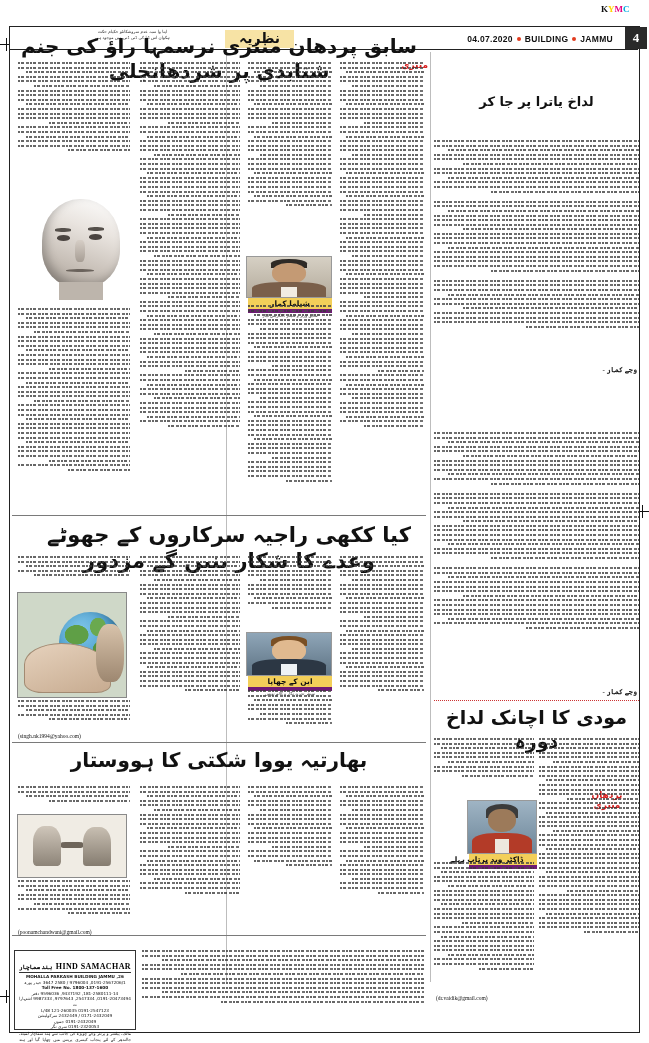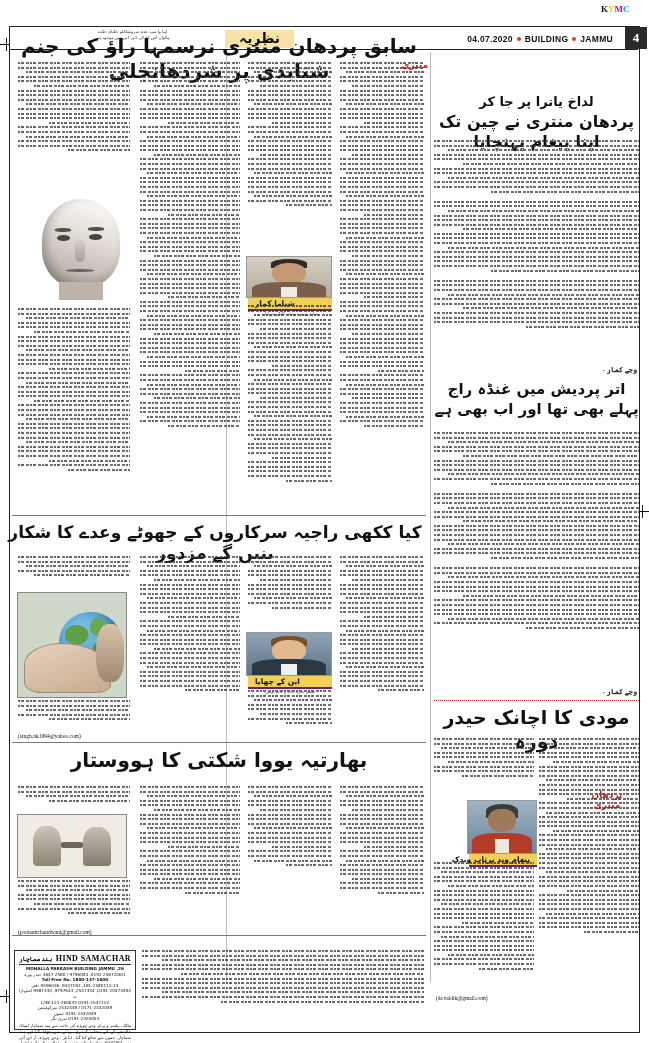--- a/index.html
+++ b/index.html
@@ -109,21 +109,21 @@
   .ln.s2{width:93%;}
   .ln.s3{width:86%;}
   .ln.s4{width:72%;}
   .ln.s5{width:55%;}
   .ln.gap{background:none;height:3px;}
 
   
   .author{position:absolute;}
   .au-name{
     background:#f3cf59;color:#111;font-size:7.5px;font-weight:bold;
-    text-align:left;padding:1px 7px;border-bottom:2px solid #701a75;
+    text-align:center;padding:1px 14px;border-bottom:4px solid #701a75;
     font-family:"DejaVu Sans",sans-serif;white-space:nowrap;
   }
   .au-sub{font-size:4px;text-align:center;color:#333;line-height:5px;}
 
   
   .pic-globe{
     position:absolute;border:1px solid #888;overflow:hidden;
     background:#cfd8c8;
   }
   .globe{
@@ -185,21 +185,21 @@
   .pic-duo{position:absolute;border:1px solid #8a8a8a;overflow:hidden;background:#f0ece4;}
   .duo-a{position:absolute;left:14%;top:18%;width:26%;height:64%;
     background:linear-gradient(180deg,#cfc6ba,#8d8478);border-radius:40% 40% 12% 12%;}
   .duo-b{position:absolute;right:14%;top:20%;width:26%;height:62%;
     background:linear-gradient(180deg,#c8bfb2,#857c70);border-radius:40% 40% 12% 12%;}
   .duo-link{position:absolute;left:40%;top:44%;width:20%;height:10%;
     background:#6e655a;border-radius:20%;}
 
   
   .pubbox{
-    position:absolute;border:1px solid #333;background:#fff;padding:3px 4px;
+    position:absolute;border:1px solid #333;background:#fff;padding:11px 4px;
     box-sizing:border-box;
   }
   .pub-title{
     text-align:center;font-family:"Liberation Serif",serif;font-weight:bold;
     font-size:8px;letter-spacing:.4px;border-bottom:1px solid #333;padding-bottom:1px;
     display:flex;justify-content:space-between;align-items:center;
   }
   .pub-line{font-size:4.2px;line-height:5.6px;text-align:center;color:#111;word-break:break-all;}
   .pub-line.b{font-weight:bold;}
   .pub-urdu{font-size:4.2px;line-height:5.8px;text-align:justify;color:#111;}
@@ -249,21 +249,20 @@
 
 
   <div class="vrule" style="left:226px;top:52px;height:930px;"></div>
   <div class="vrule" style="left:430px;top:52px;height:930px;"></div>
   <div class="hrule" style="left:12px;top:515px;width:414px;"></div>
   <div class="hrule" style="left:12px;top:742px;width:414px;"></div>
   <div class="hrule" style="left:12px;top:935px;width:414px;"></div>
 
   <div style="position:absolute;right:10px;top:94px;width:205px;">
     <div class="hl hl-sm" style="font-size:13px;">لداخ یاترا پر جا کر</div>
-    <div class="hl hl-lg" style="margin-top:2px;">پردھان منتری نے چین تک اپنا پیغام پہنچایا</div>
   </div>
 
   <div class="body-col" style="right:10px;top:140px;width:205px;height:222px;">
     <div class="ln s1"></div>
       <div class="ln s1"></div>
       <div class="ln s2"></div>
       <div class="ln s1"></div>
     <div class="ln s1"></div>
       <div class="ln s3"></div>
       <div class="ln s1"></div>
@@ -298,24 +297,20 @@
       <div class="ln s1"></div>
       <div class="ln s3"></div>
       <div class="ln s1"></div>
     <div class="ln s1"></div>
       <div class="ln s1"></div>
       <div class="ln s5"></div>
   </div>
 
   <div class="credit" style="position:absolute;right:12px;top:366px;width:200px;text-align:right;font-size:7px;font-weight:bold;">- وجے کمار</div>
 
-  <div style="position:absolute;right:10px;top:380px;width:205px;">
-    <div class="hl hl-md">اتر پردیش میں غنڈہ راج</div>
-    <div class="hl hl-md" style="margin-top:1px;">پہلے بھی تھا اور اب بھی ہے</div>
-  </div>
 
   <div class="body-col" style="right:10px;top:432px;width:205px;height:250px;">
     <div class="ln s1"></div>
       <div class="ln s1"></div>
       <div class="ln s2"></div>
       <div class="ln s1"></div>
     <div class="ln s1"></div>
       <div class="ln s3"></div>
       <div class="ln s1"></div>
       <div class="ln s1"></div>
@@ -355,21 +350,21 @@
     <div class="ln s1"></div>
       <div class="ln s5"></div>
   </div>
 
   <div class="credit" style="position:absolute;right:12px;top:688px;width:200px;text-align:right;font-size:7px;font-weight:bold;">- وجے کمار</div>
 
   <div class="hrule-dot" style="right:10px;top:700px;width:205px;"></div>
 
   <div class="kicker" style="position:absolute;right:12px;top:790px;width:60px;font-size:9px;">پردھان منتری</div>
 
-  <div class="hl hl-xl" style="position:absolute;right:10px;top:706px;width:205px;">مودی کا اچانک حیدر دورہ</div>
+  <div class="hl hl-xl" style="position:absolute;right:10px;top:706px;width:205px;">مودی کا اچانک لداخ دورہ</div>
 
   <div class="body-col" style="right:10px;top:738px;width:100px;height:250px;">
     <div class="ln s1"></div>
       <div class="ln s1"></div>
       <div class="ln s2"></div>
       <div class="ln s1"></div>
     <div class="ln s1"></div>
       <div class="ln s3"></div>
       <div class="ln s1"></div>
       <div class="ln s1"></div>
@@ -423,21 +418,21 @@
   </div>
 
   <div class="author" style="right:112px;top:800px;width:68px;">
     <div class="pic-man" style="position:relative;width:68px;height:52px;">
       <div class="pm-bg"></div>
       <div class="pm-hair" style="background:#3b3b3b;"></div>
       <div class="pm-face" style="background:#9c7a5a;"></div>
       <div class="pm-suit" style="background:#b33b28;"></div>
       <div class="pm-shirt" style="background:#ede7dd;"></div>
     </div>
-    <div class="au-name">پیغام وید پرتاپ ویدک</div>
+    <div class="au-name">ڈاکٹر وید پرتاپ پہلے</div>
   </div>
 
   <div class="body-col" style="right:115px;top:862px;width:100px;height:125px;">
     <div class="ln s1"></div>
       <div class="ln s1"></div>
       <div class="ln s2"></div>
       <div class="ln s1"></div>
     <div class="ln s1"></div>
       <div class="ln s3"></div>
       <div class="ln s1"></div>
@@ -787,21 +782,21 @@
     <div class="ln s1"></div>
       <div class="ln s2"></div>
       <div class="ln s1"></div>
       <div class="ln s1"></div>
     <div class="ln s1"></div>
       <div class="ln s4"></div>
       <div class="ln s1"></div>
       <div class="ln s5"></div>
   </div>
 
-  <div class="hl hl-xl" style="position:absolute;left:8px;top:522px;width:414px;font-size:17px;">کیا ککھی راجیہ سرکاروں کے جھوٹے وعدے کا شکار بنیں گے مزدور</div>
+  <div class="hl hl-xl" style="position:absolute;left:22px;top:522px;width:414px;font-size:21px;">کیا ککھی راجیہ سرکاروں کے جھوٹے وعدے کا شکار بنیں گے مزدور</div>
 
   <div class="body-col" style="left:340px;top:556px;width:84px;height:178px;">
     <div class="ln s1"></div>
       <div class="ln s1"></div>
       <div class="ln s2"></div>
       <div class="ln s1"></div>
     <div class="ln s1"></div>
       <div class="ln s3"></div>
       <div class="ln s1"></div>
       <div class="ln s1"></div>

